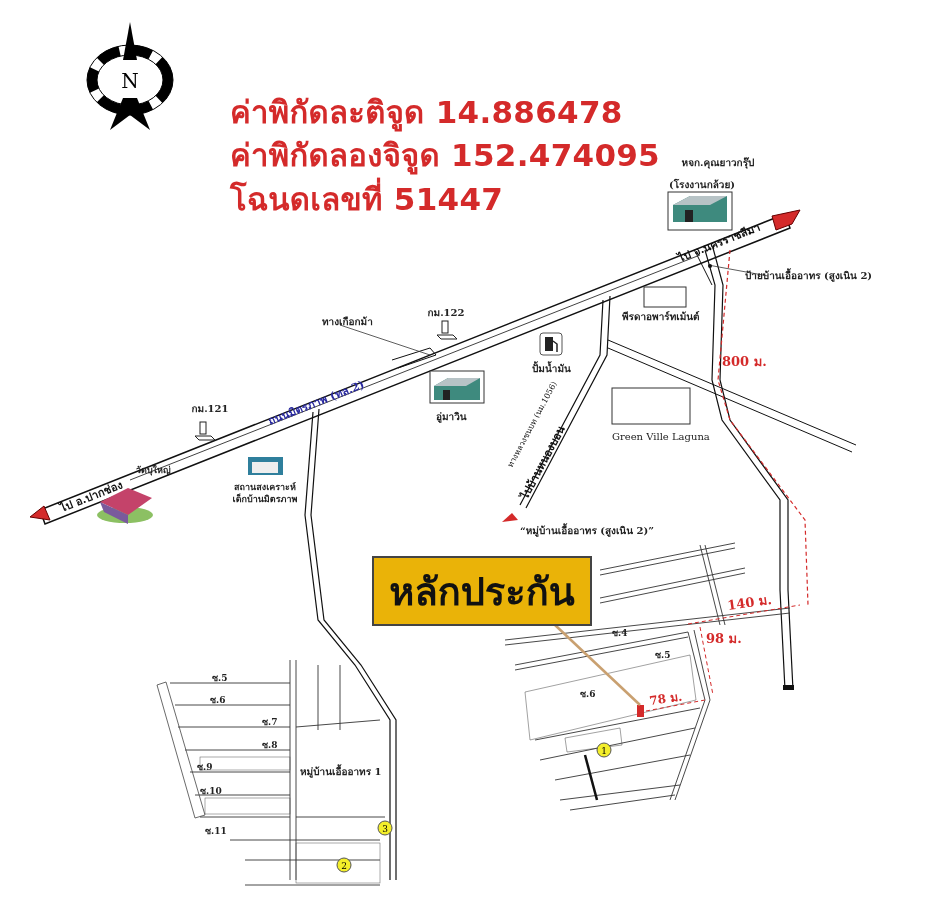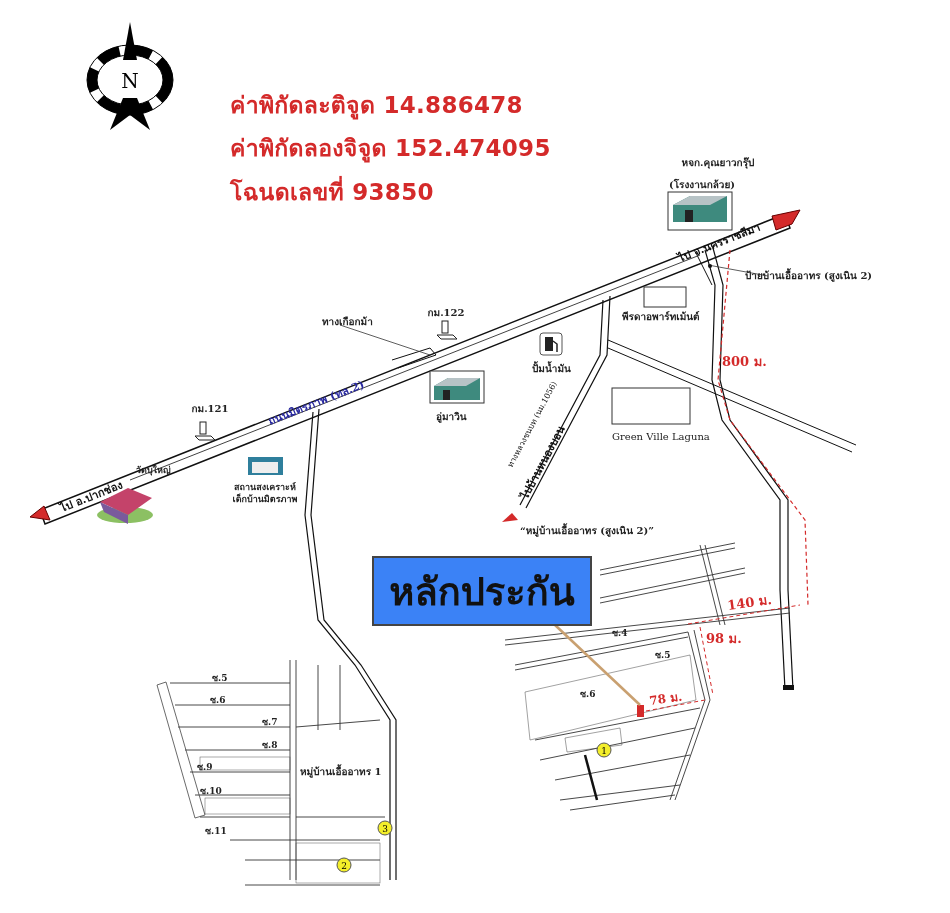--- a/index.html
+++ b/index.html
@@ -1,38 +1,38 @@
 <!DOCTYPE html>
 <html><head>
 <meta charset="utf-8">
 <style>
   html,body{margin:0;padding:0;background:#fff;}
   body{width:950px;height:913px;position:relative;overflow:hidden;font-family:"DejaVu Sans",sans-serif;}
-  .coord{position:absolute;left:230px;color:#d42a2a;font-family:"DejaVu Sans",sans-serif;font-size:23px;font-weight:bold;white-space:nowrap;letter-spacing:0.3px;}
+  .coord{position:absolute;left:230px;color:#d42a2a;font-family:"DejaVu Sans",sans-serif;font-size:31px;font-weight:bold;white-space:nowrap;letter-spacing:0.3px;}
   svg text{font-family:"DejaVu Serif",serif;}
   .lbl{font-size:10px;fill:#222;font-weight:bold;}
   .lbl-sm{font-size:9px;fill:#222;font-weight:bold;}
   .red{fill:#d42a2a;font-weight:bold;}
-  .callout{position:absolute;left:372px;top:556px;width:220px;height:70px;background:#3b82f6;border:2px solid #444;box-sizing:border-box;display:flex;align-items:center;justify-content:center;font-size:38px;font-weight:bold;color:#111;font-family:"DejaVu Sans",sans-serif;}
+  .callout{position:absolute;left:372px;top:556px;width:220px;height:70px;background:#eab308;border:2px solid #444;box-sizing:border-box;display:flex;align-items:center;justify-content:center;font-size:38px;font-weight:bold;color:#111;font-family:"DejaVu Sans",sans-serif;}
 </style>
 </head>
 <body>
 
 <svg style="position:absolute;left:80px;top:20px" width="100" height="115" viewBox="0 0 100 115">
   <ellipse cx="50" cy="60" rx="38" ry="30" fill="none" stroke="#000" stroke-width="10" stroke-dasharray="22 10"></ellipse>
   <ellipse cx="50" cy="60" rx="43" ry="35" fill="none" stroke="#000" stroke-width="1"></ellipse>
   <ellipse cx="50" cy="60" rx="33" ry="25" fill="none" stroke="#000" stroke-width="1"></ellipse>
   <polygon points="50,2 43,40 57,40" fill="#000"></polygon>
   <polygon points="43,78 57,78 70,110 50,95 30,110" fill="#000"></polygon>
   <text x="50" y="68" text-anchor="middle" font-size="20" font-family="DejaVu Sans,sans-serif">N</text>
 </svg>
 
 <div class="coord" style="top:87px">ค่าพิกัดละติจูด 14.886478</div>
 <div class="coord" style="top:130px">ค่าพิกัดลองจิจูด 152.474095</div>
-<div class="coord" style="top:174px">โฉนดเลขที่ 93850</div>
+<div class="coord" style="top:174px">โฉนดเลขที่ 51447</div>
 
 <svg style="position:absolute;left:0;top:0" width="950" height="913" viewBox="0 0 950 913">
 
   <g>
     <polygon points="40,510 785,214 790,228 45,524" fill="#fff" stroke="#111" stroke-width="1.5"></polygon>
     <line x1="130" y1="480" x2="700" y2="255" stroke="#111" stroke-width="0.8"></line>
 
     <polygon points="30,517 44,506 50,520" fill="#d42a2a" stroke="#600" stroke-width="1"></polygon>
     <polygon points="772,216 800,210 792,224 776,230" fill="#d42a2a" stroke="#600" stroke-width="1"></polygon>
   </g>

